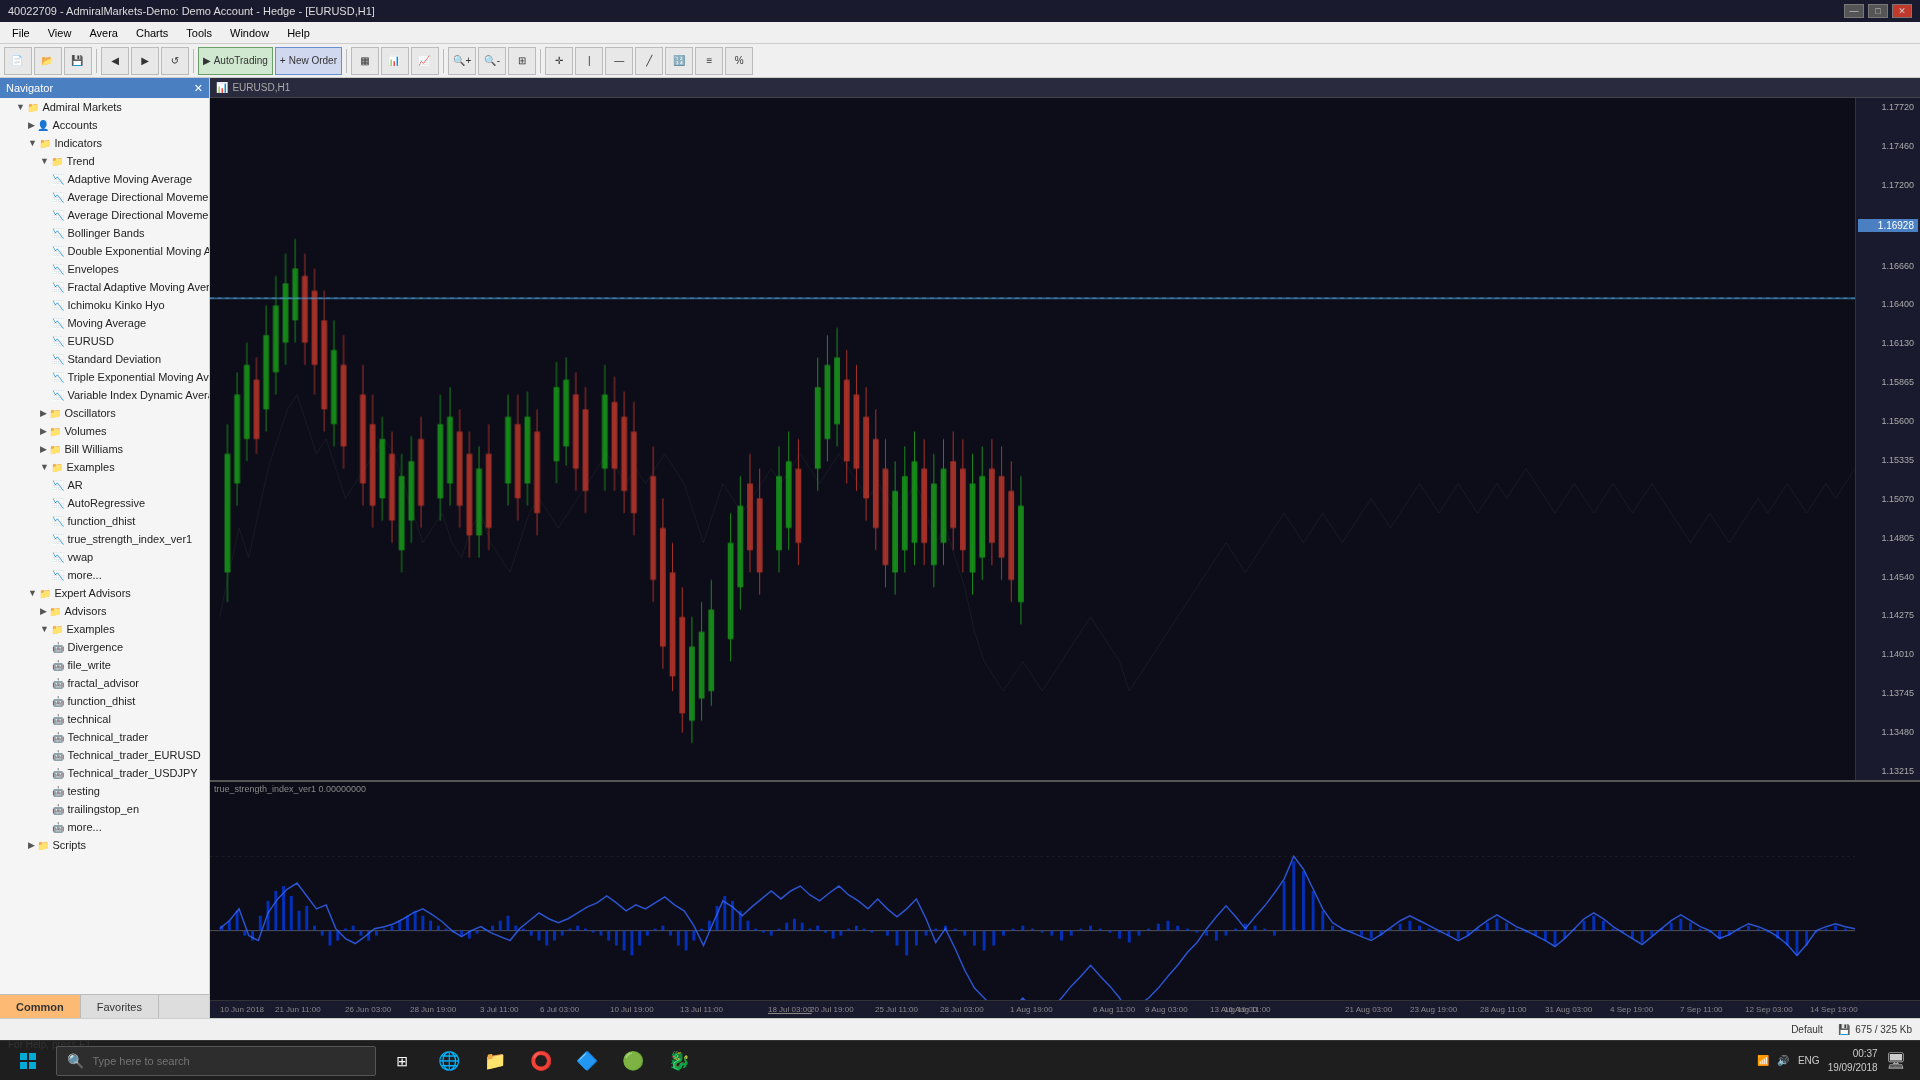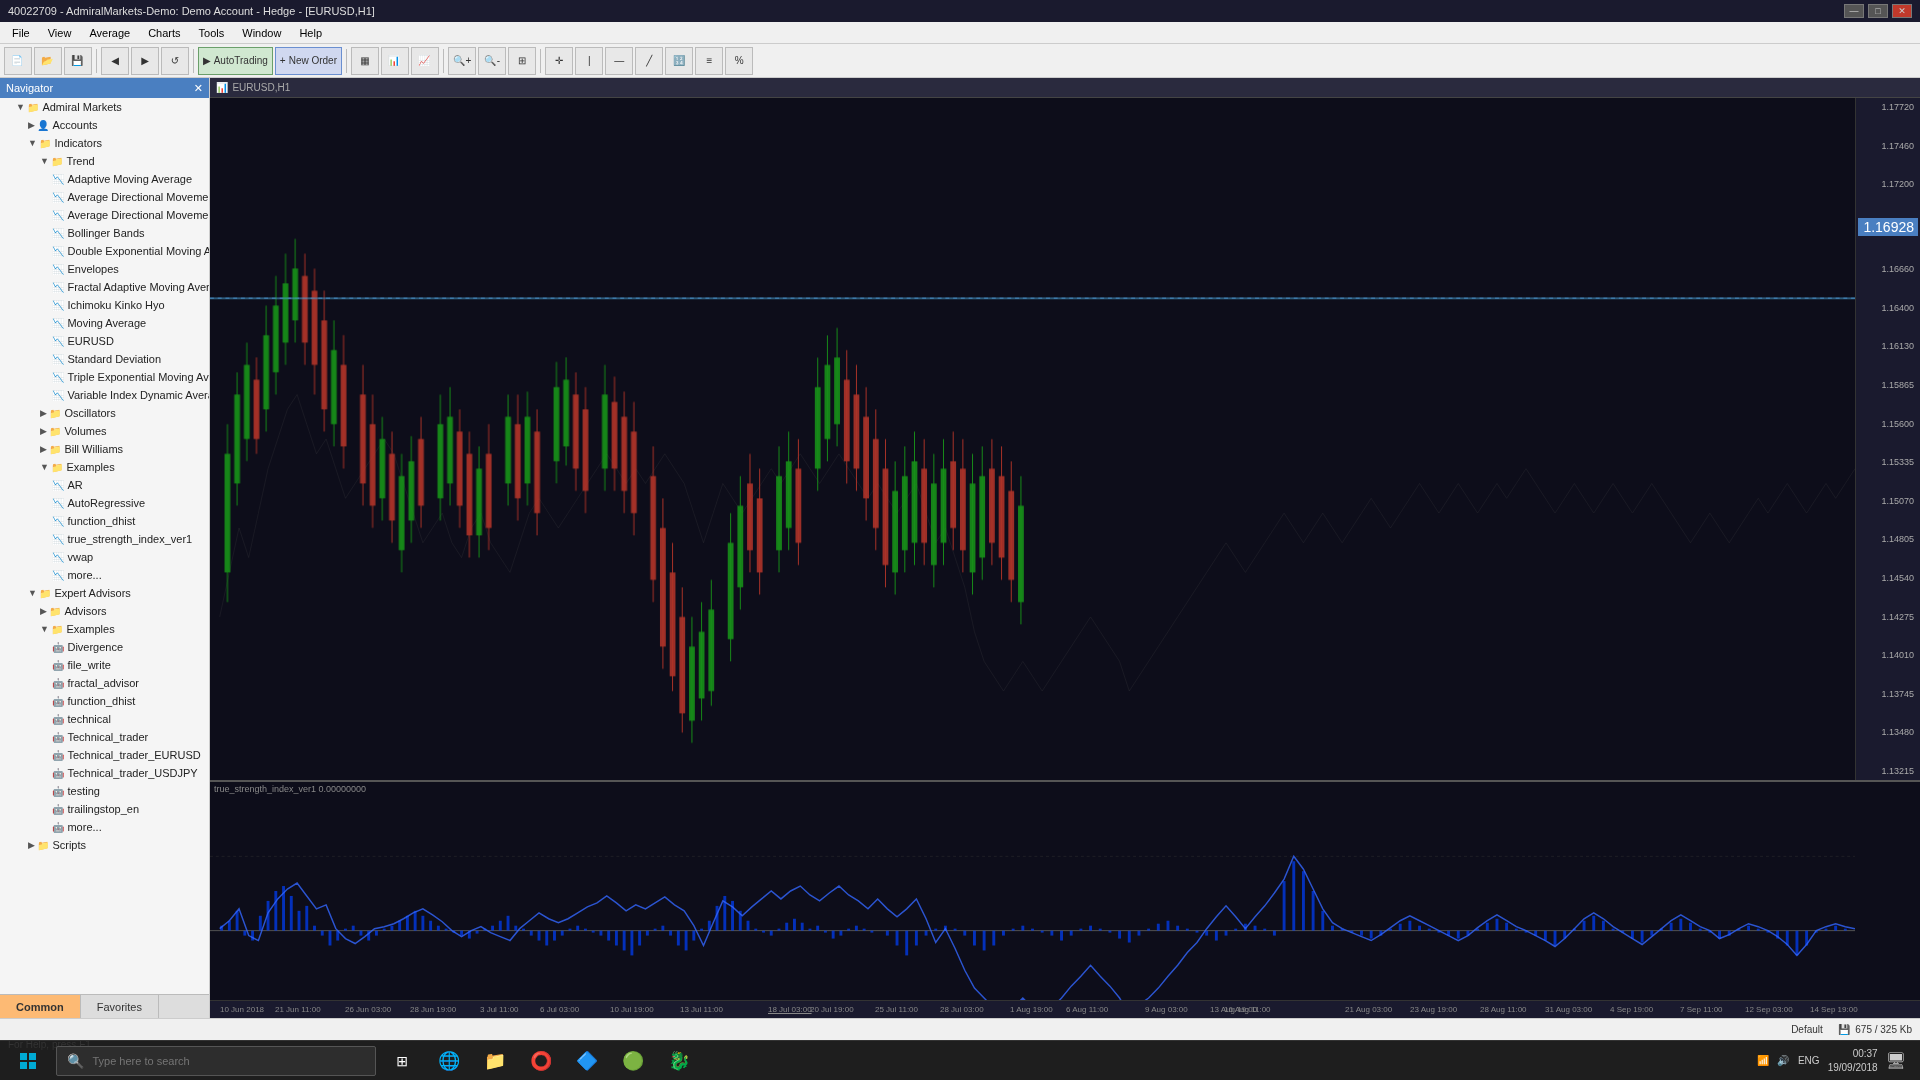--- a/index.html
+++ b/index.html
@@ -199,21 +199,21 @@
     .price-label {
       font-size: 9px;
       color: #aaa;
       text-align: right;
       padding-right: 4px;
     }
     .price-label.highlight {
       background: #4a7fc1;
       color: white;
       padding: 1px 4px;
-      font-size: 14px;
+      font-size: 10px;
     }
 
     
     #time-scale {
       height: 18px;
       background: #1a1a2e;
       border-top: 1px solid #333;
       display: flex;
       align-items: center;
       padding: 0 4px;
@@ -363,21 +363,21 @@
   <div class="win-controls">
     <div class="win-btn">—</div>
     <div class="win-btn">□</div>
     <div class="win-btn close">✕</div>
   </div>
 </div>
 
 <div id="menubar">
   <div class="menu-item">File</div>
   <div class="menu-item">View</div>
-  <div class="menu-item">Average</div>
+  <div class="menu-item">Avera</div>
   <div class="menu-item">Charts</div>
   <div class="menu-item">Tools</div>
   <div class="menu-item">Window</div>
   <div class="menu-item">Help</div>
 </div>
 
 <div id="toolbar">
 
   <div class="tb-btn">
       <span>📄</span>
@@ -1162,21 +1162,21 @@
       <span class="time-label" style="left:200px;">28 Jun 19:00</span>
       <span class="time-label" style="left:270px;">3 Jul 11:00</span>
       <span class="time-label" style="left:330px;">6 Jul 03:00</span>
       <span class="time-label" style="left:400px;">10 Jul 19:00</span>
       <span class="time-label" style="left:470px;">13 Jul 11:00</span>
       <span class="time-label" style="left:558px;text-decoration:underline;">18 Jul 03:00</span>
       <span class="time-label" style="left:600px;">20 Jul 19:00</span>
       <span class="time-label" style="left:665px;">25 Jul 11:00</span>
       <span class="time-label" style="left:730px;">28 Jul 03:00</span>
       <span class="time-label" style="left:800px;">1 Aug 19:00</span>
-      <span class="time-label" style="left:856px;">6 Aug 11:00</span>
+      <span class="time-label" style="left:883px;">6 Aug 11:00</span>
       <span class="time-label" style="left:935px;">9 Aug 03:00</span>
       <span class="time-label" style="left:1000px;">13 Aug 19:00</span>
       <span class="time-label" style="left:1014px;">16 Aug 11:00</span>
       <span class="time-label" style="left:1135px;">21 Aug 03:00</span>
       <span class="time-label" style="left:1200px;">23 Aug 19:00</span>
       <span class="time-label" style="left:1270px;">28 Aug 11:00</span>
       <span class="time-label" style="left:1335px;">31 Aug 03:00</span>
       <span class="time-label" style="left:1400px;">4 Sep 19:00</span>
       <span class="time-label" style="left:1470px;">7 Sep 11:00</span>
       <span class="time-label" style="left:1535px;">12 Sep 03:00</span>

